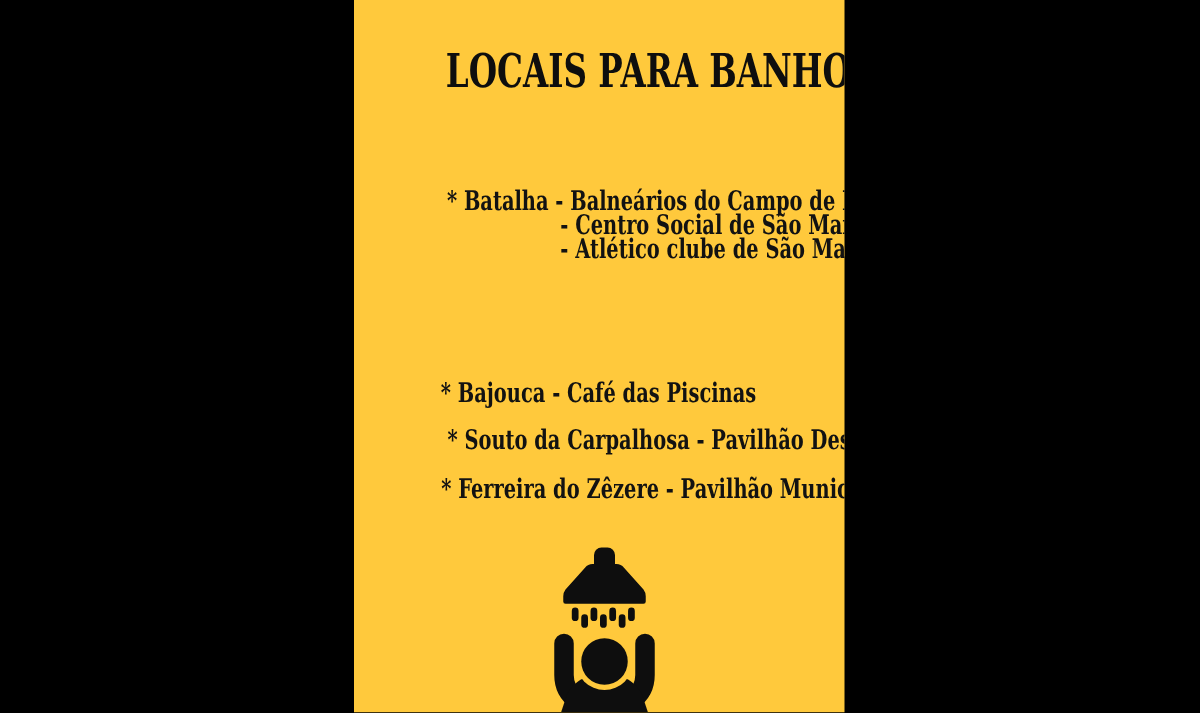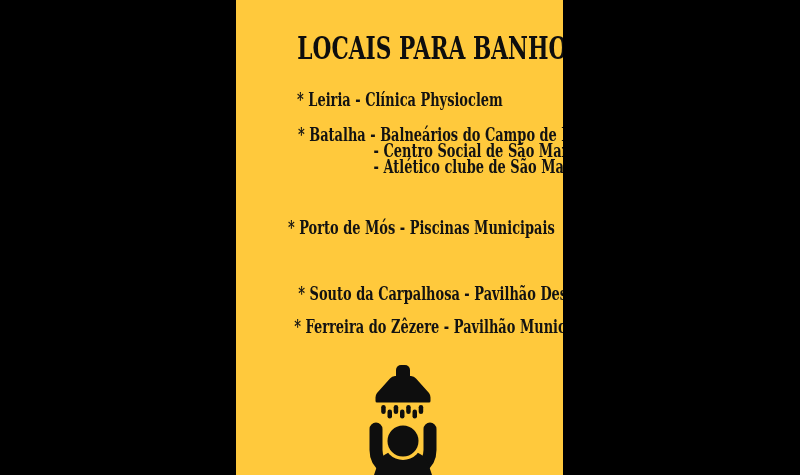--- a/index.html
+++ b/index.html
@@ -57,37 +57,34 @@
 </style>
 </head>
 <body>
 
 <div class="card">
 
   <div class="title-row">
     <span class="sq">LOCAIS PARA BANHOS</span>
   </div>
 
-  <div class="group" style="top:92px">
-    <span class="sq"><span class="line">* Leiria - Clínica Physioclem</span></span>
-  </div>
 
   <div class="group" style="top:127px">
     <span class="sq">
       <span class="line">* Batalha - Balneários do Campo de Futebol</span>
       <span class="line indent">- Centro Social de São Mamede</span>
       <span class="line indent">- Atlético clube de São Mamede</span>
     </span>
   </div>
 
 
-  <div class="group" style="top:220px">
-    <span class="sq"><span class="line">* Porto de Mós - Piscinas Municipais</span></span>
+
+  <div class="group" style="top:255px">
+    <span class="sq"><span class="line">* Bajouca - Café das Piscinas</span></span>
   </div>
-
 
   <div class="group" style="top:286px">
     <span class="sq"><span class="line">* Souto da Carpalhosa - Pavilhão Desportivo</span></span>
   </div>
 
   <div class="group" style="top:319px">
     <span class="sq"><span class="line">* Ferreira do Zêzere - Pavilhão Municipal</span></span>
   </div>
 
   <div class="icon-wrap">

